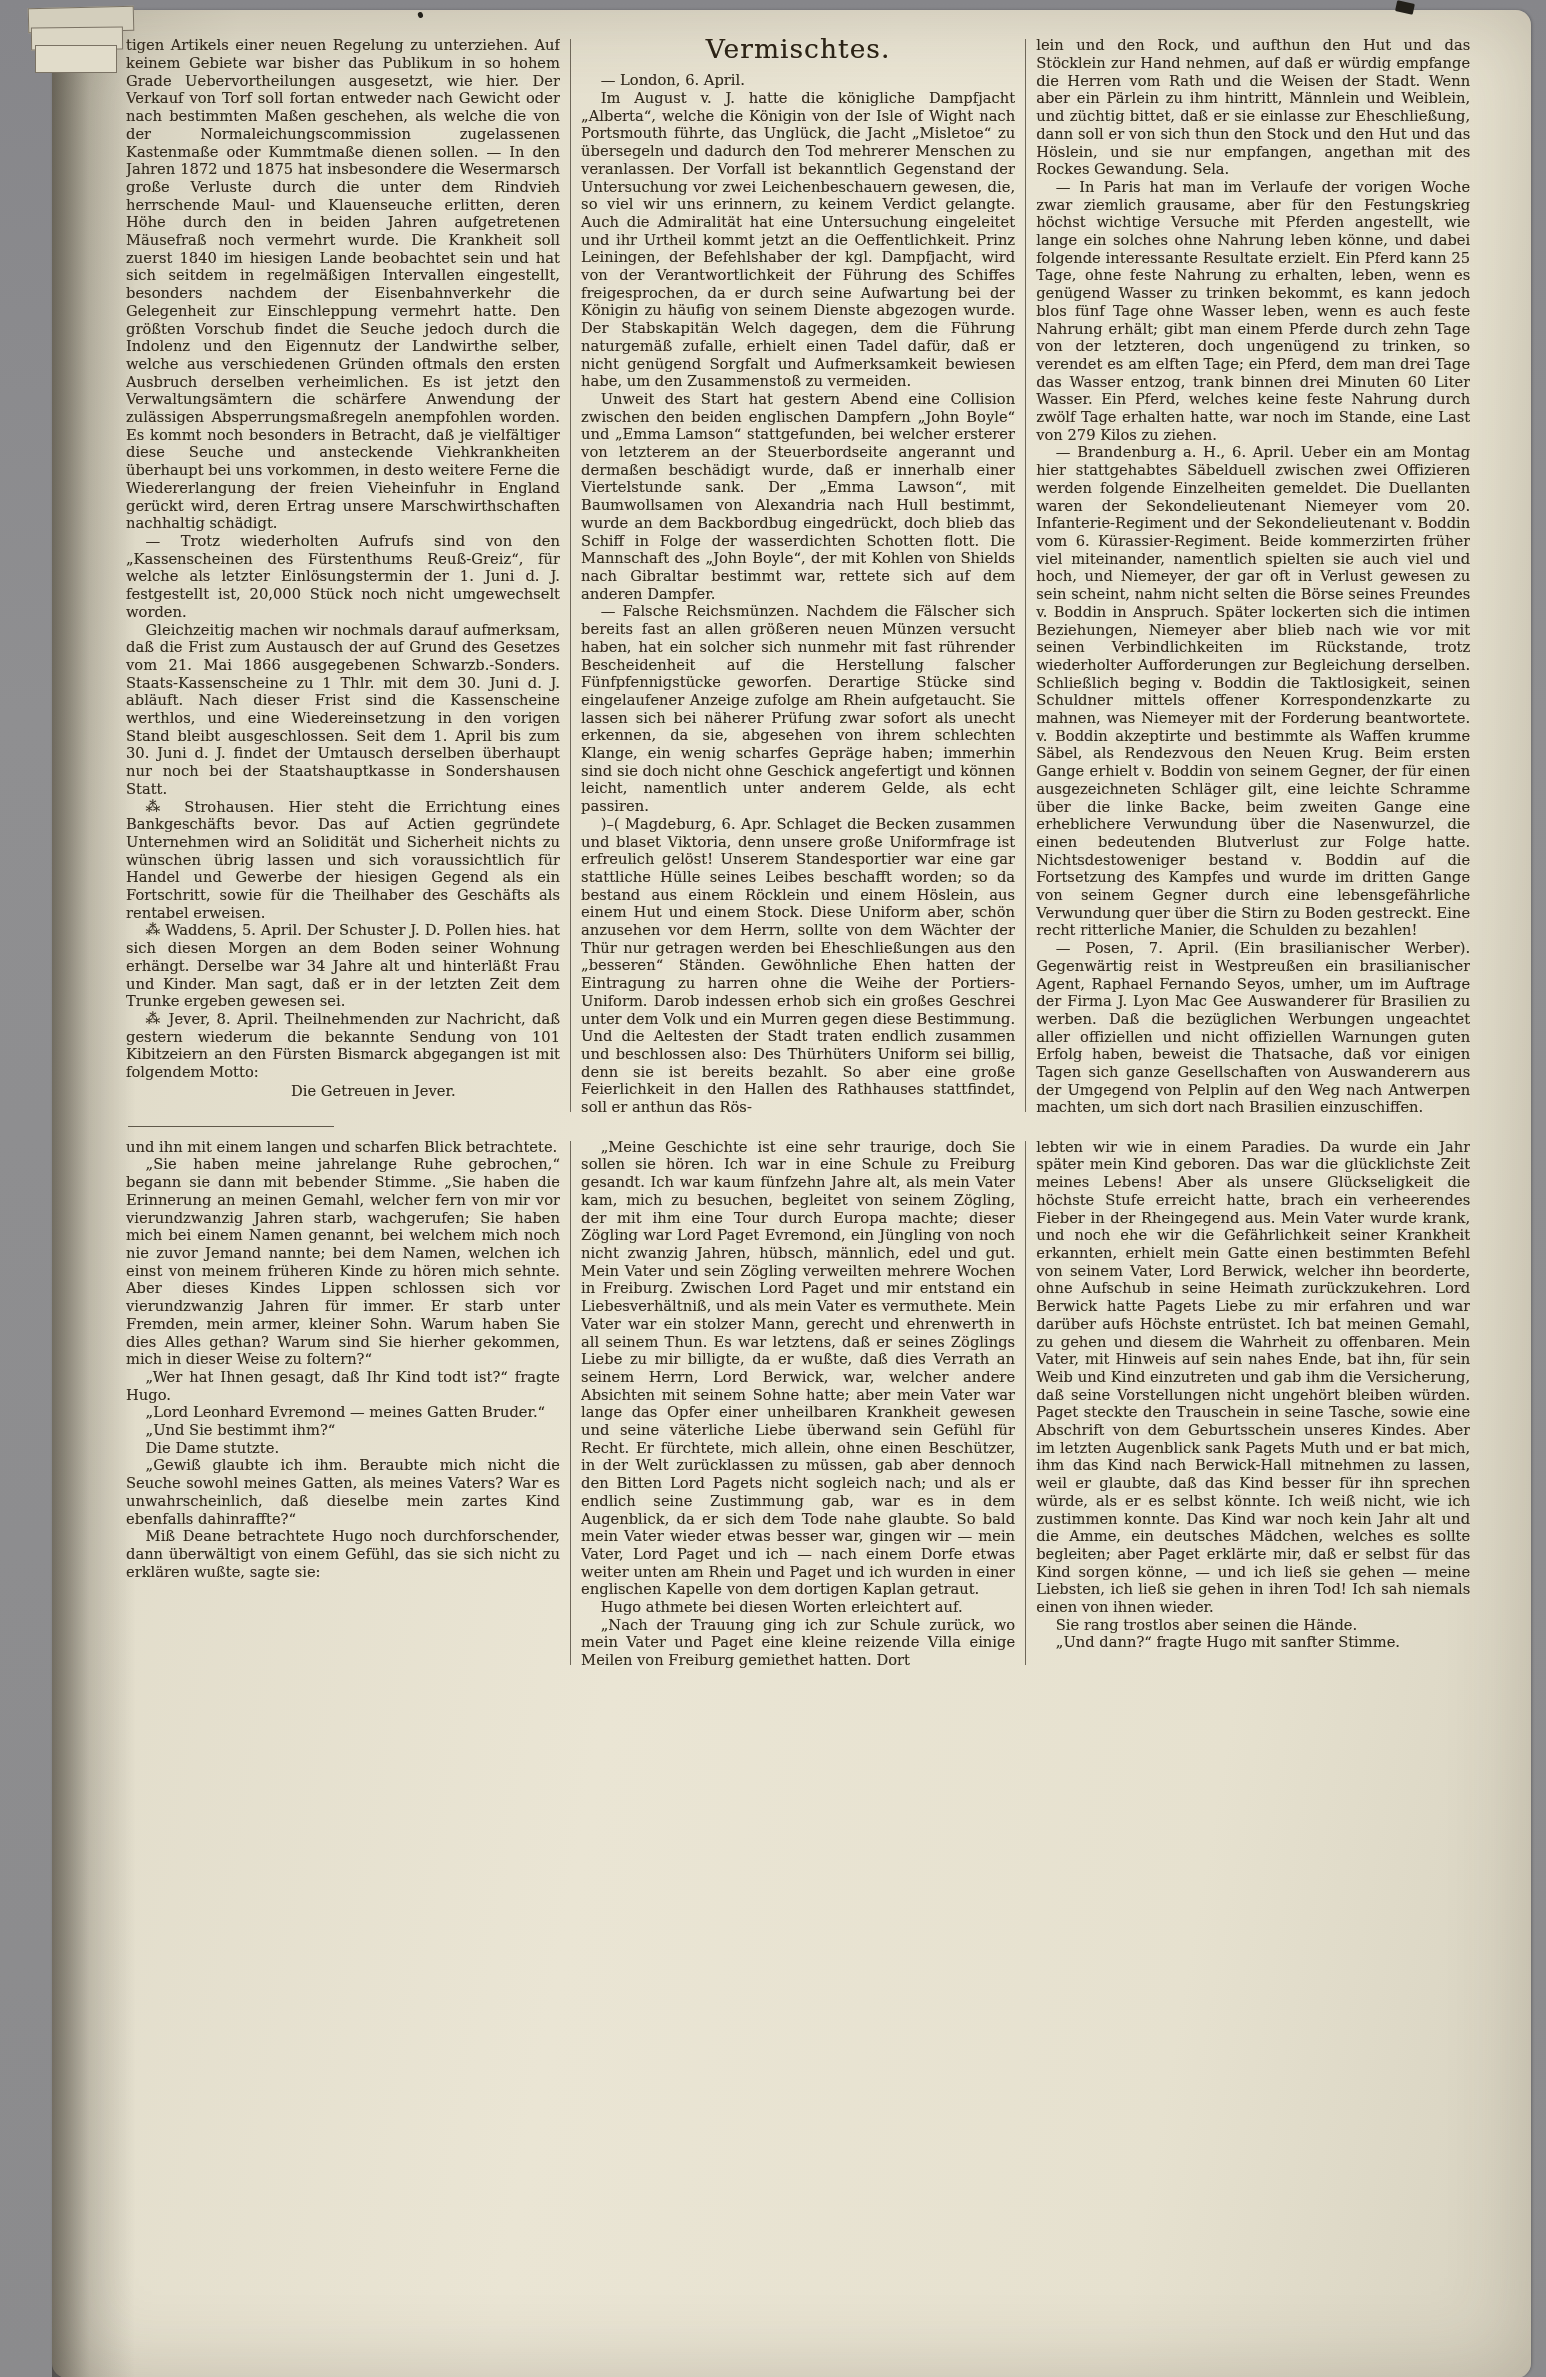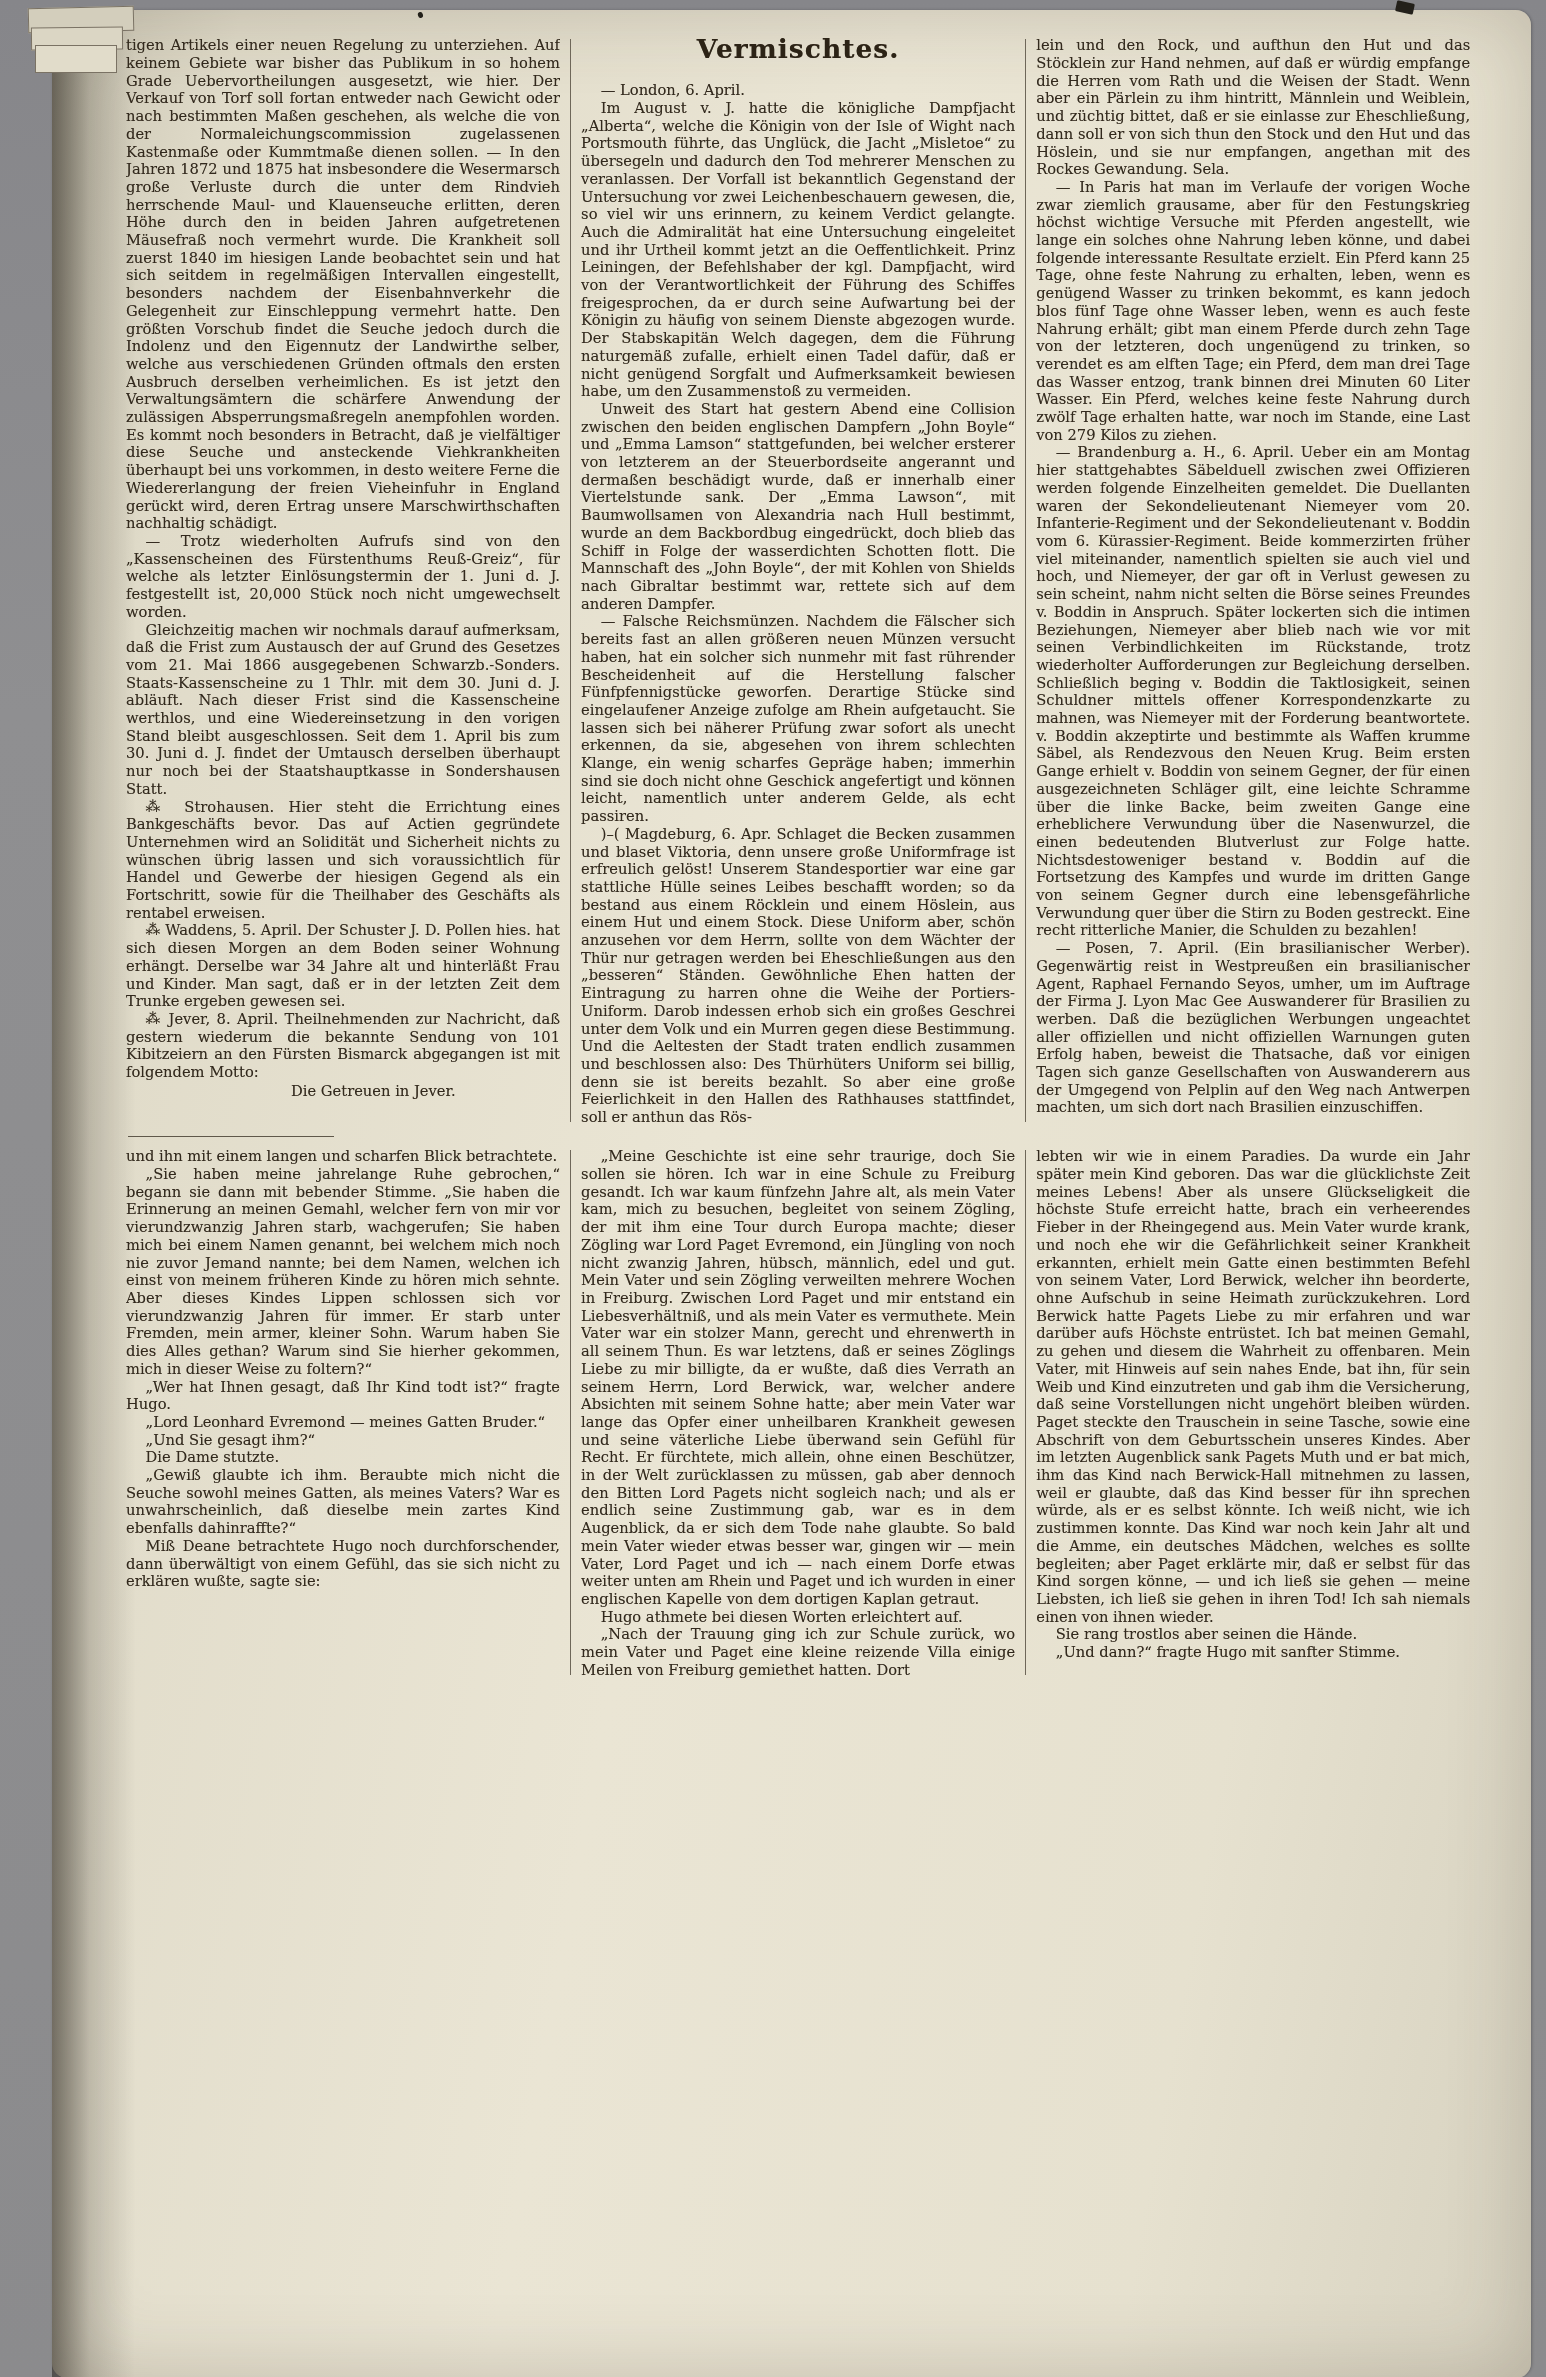--- a/index.html
+++ b/index.html
@@ -35,21 +35,21 @@
     color:#32291d;text-shadow:0 0 0.5px rgba(45,36,24,.35);
     -webkit-hyphens:auto;hyphens:auto;
   }
   p.flush{text-indent:0;}
   p.verse{
     margin:0 0 0 84px;font-size:14.7px;line-height:17.7px;text-indent:0;text-align:left;
     color:#32291d;text-shadow:0 0 0.5px rgba(45,36,24,.35);
   }
   p.attrib{margin-left:165px;margin-top:1px;}
   h2.section-heading{
-    margin:-2px 0 17px;text-align:center;font-size:26.5px;line-height:30px;font-weight:700;
+    margin:-2px 0 7px;text-align:center;font-size:26.5px;line-height:30px;font-weight:400;
     letter-spacing:1px;color:#2c2316;text-shadow:0 0 0.5px rgba(40,30,18,.5);
   }
   .section-break{padding:9.8px 0 10.8px;}
   .break-line{width:206px;height:1px;background:#5f584a;margin-left:2px;}
 </style>
 </head>
 <body>
 
 <div class="paper">
   <div class="spine"></div>
@@ -98,21 +98,21 @@
       <div class="break-line"></div>
     </div>
 
     <div class="cols">
       <div class="col">
         <div>
             <p class="para flush">und ihn mit einem langen und scharfen Blick betrachtete.</p>
             <p class="para">„Sie haben meine jahrelange Ruhe gebrochen,“ begann sie dann mit bebender Stimme. „Sie haben die Erinnerung an meinen Gemahl, welcher fern von mir vor vierundzwanzig Jahren starb, wachgerufen; Sie haben mich bei einem Namen genannt, bei welchem mich noch nie zuvor Jemand nannte; bei dem Namen, welchen ich einst von meinem früheren Kinde zu hören mich sehnte. Aber dieses Kindes Lippen schlossen sich vor vierundzwanzig Jahren für immer. Er starb unter Fremden, mein armer, kleiner Sohn. Warum haben Sie dies Alles gethan? Warum sind Sie hierher gekommen, mich in dieser Weise zu foltern?“</p>
             <p class="para">„Wer hat Ihnen gesagt, daß Ihr Kind todt ist?“ fragte Hugo.</p>
             <p class="para">„Lord Leonhard Evremond — meines Gatten Bruder.“</p>
-            <p class="para">„Und Sie gesagt ihm?“</p>
+            <p class="para">„Und Sie bestimmt ihm?“</p>
             <p class="para">Die Dame stutzte.</p>
             <p class="para">„Gewiß glaubte ich ihm. Beraubte mich nicht die Seuche sowohl meines Gatten, als meines Vaters? War es unwahrscheinlich, daß dieselbe mein zartes Kind ebenfalls dahinraffte?“</p>
             <p class="para">Miß Deane betrachtete Hugo noch durchforschender, dann überwältigt von einem Gefühl, das sie sich nicht zu erklären wußte, sagte sie:</p>
           </div>
       </div>
 
       <div class="vrule"></div>
 
       <div class="col">
         <div>

